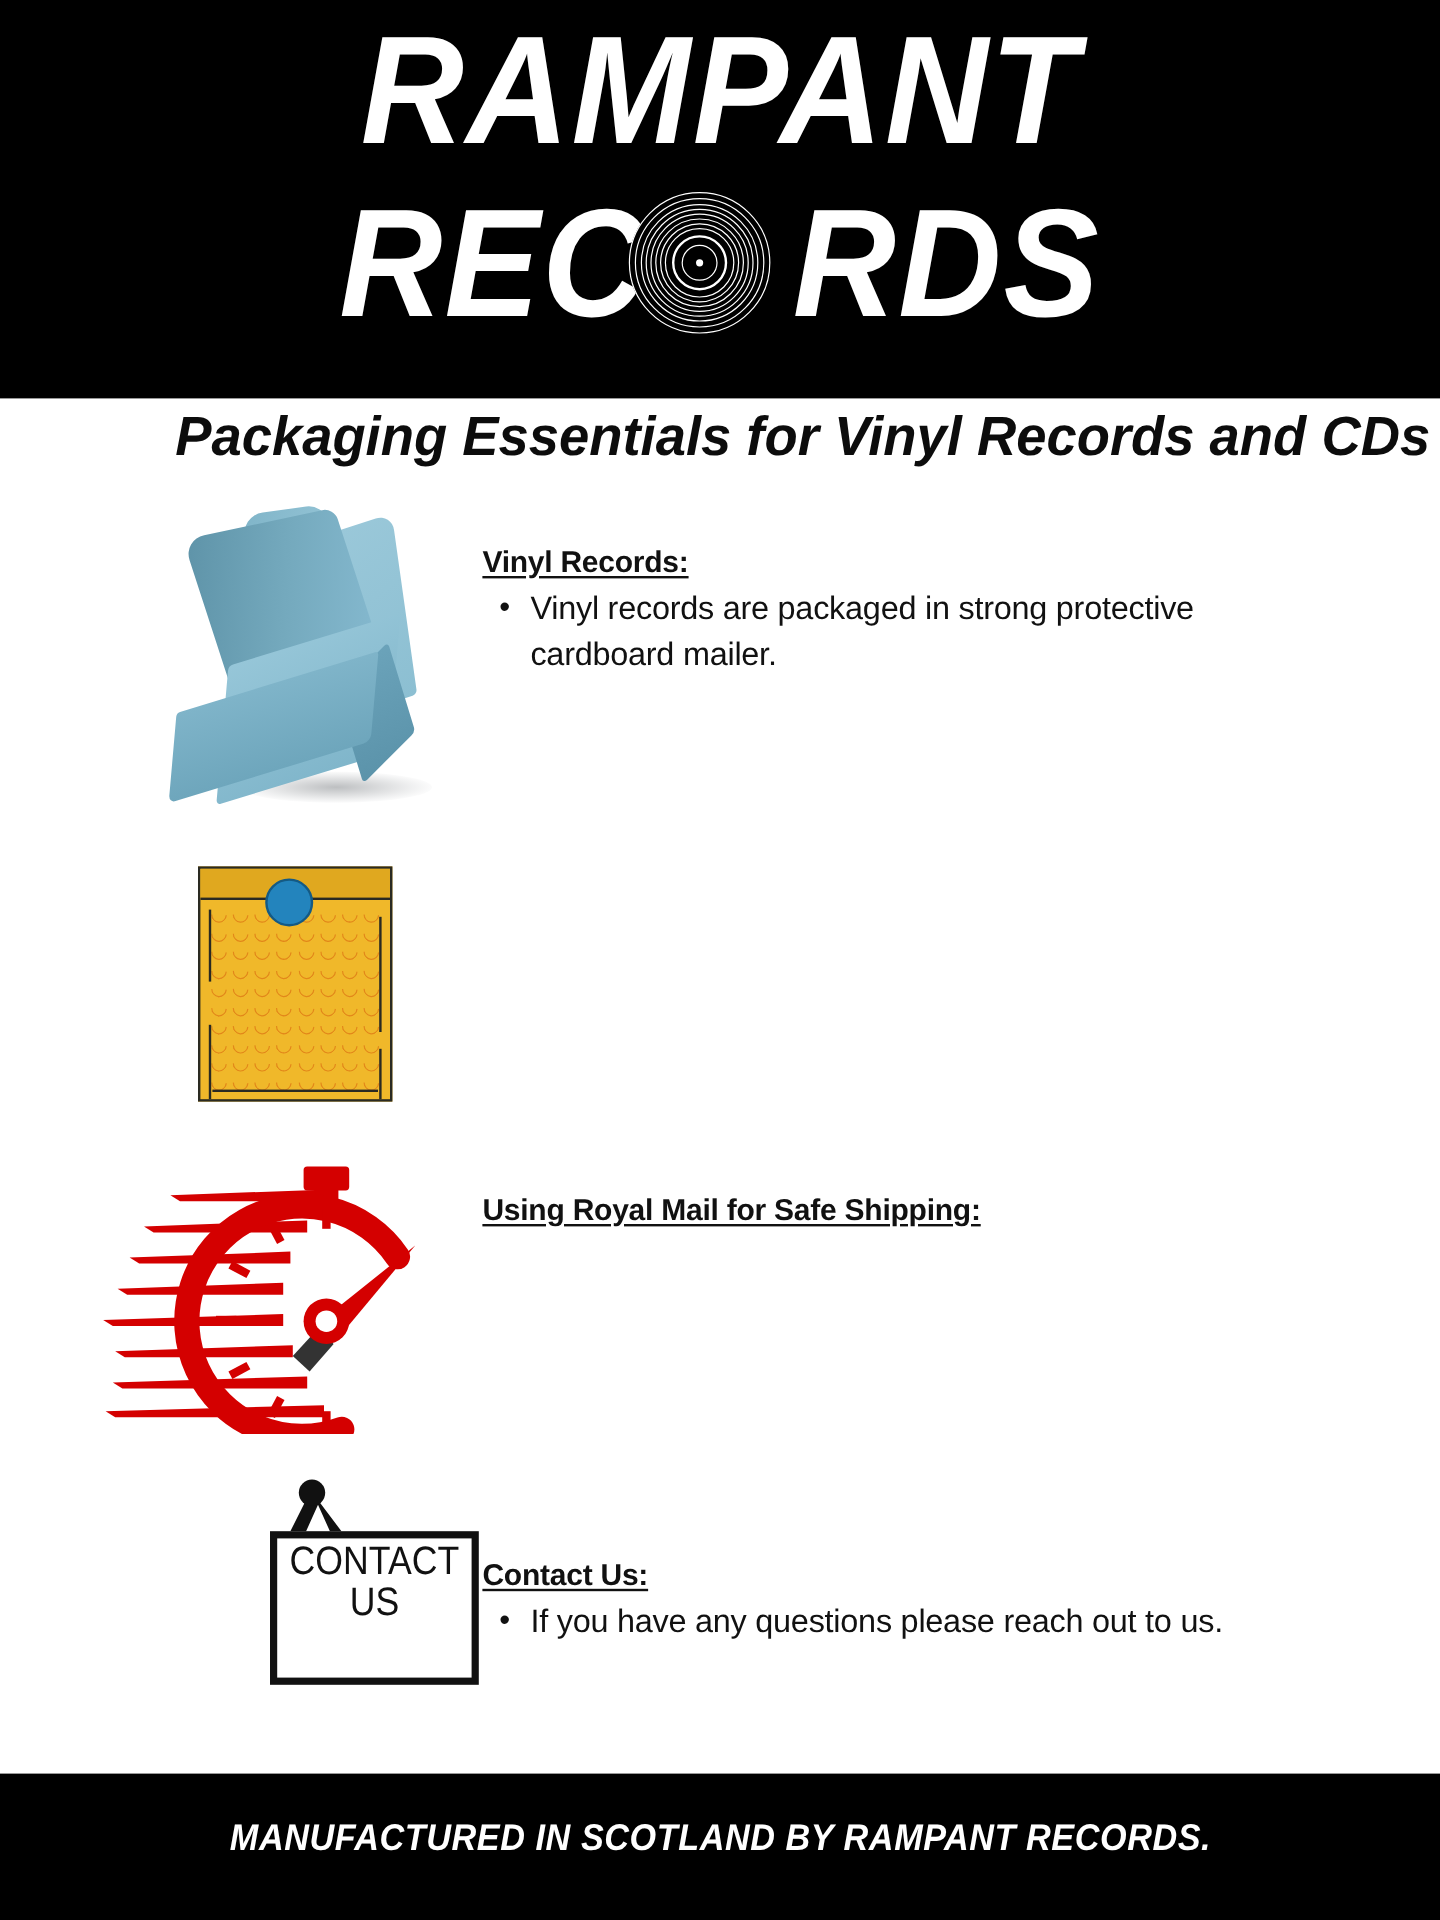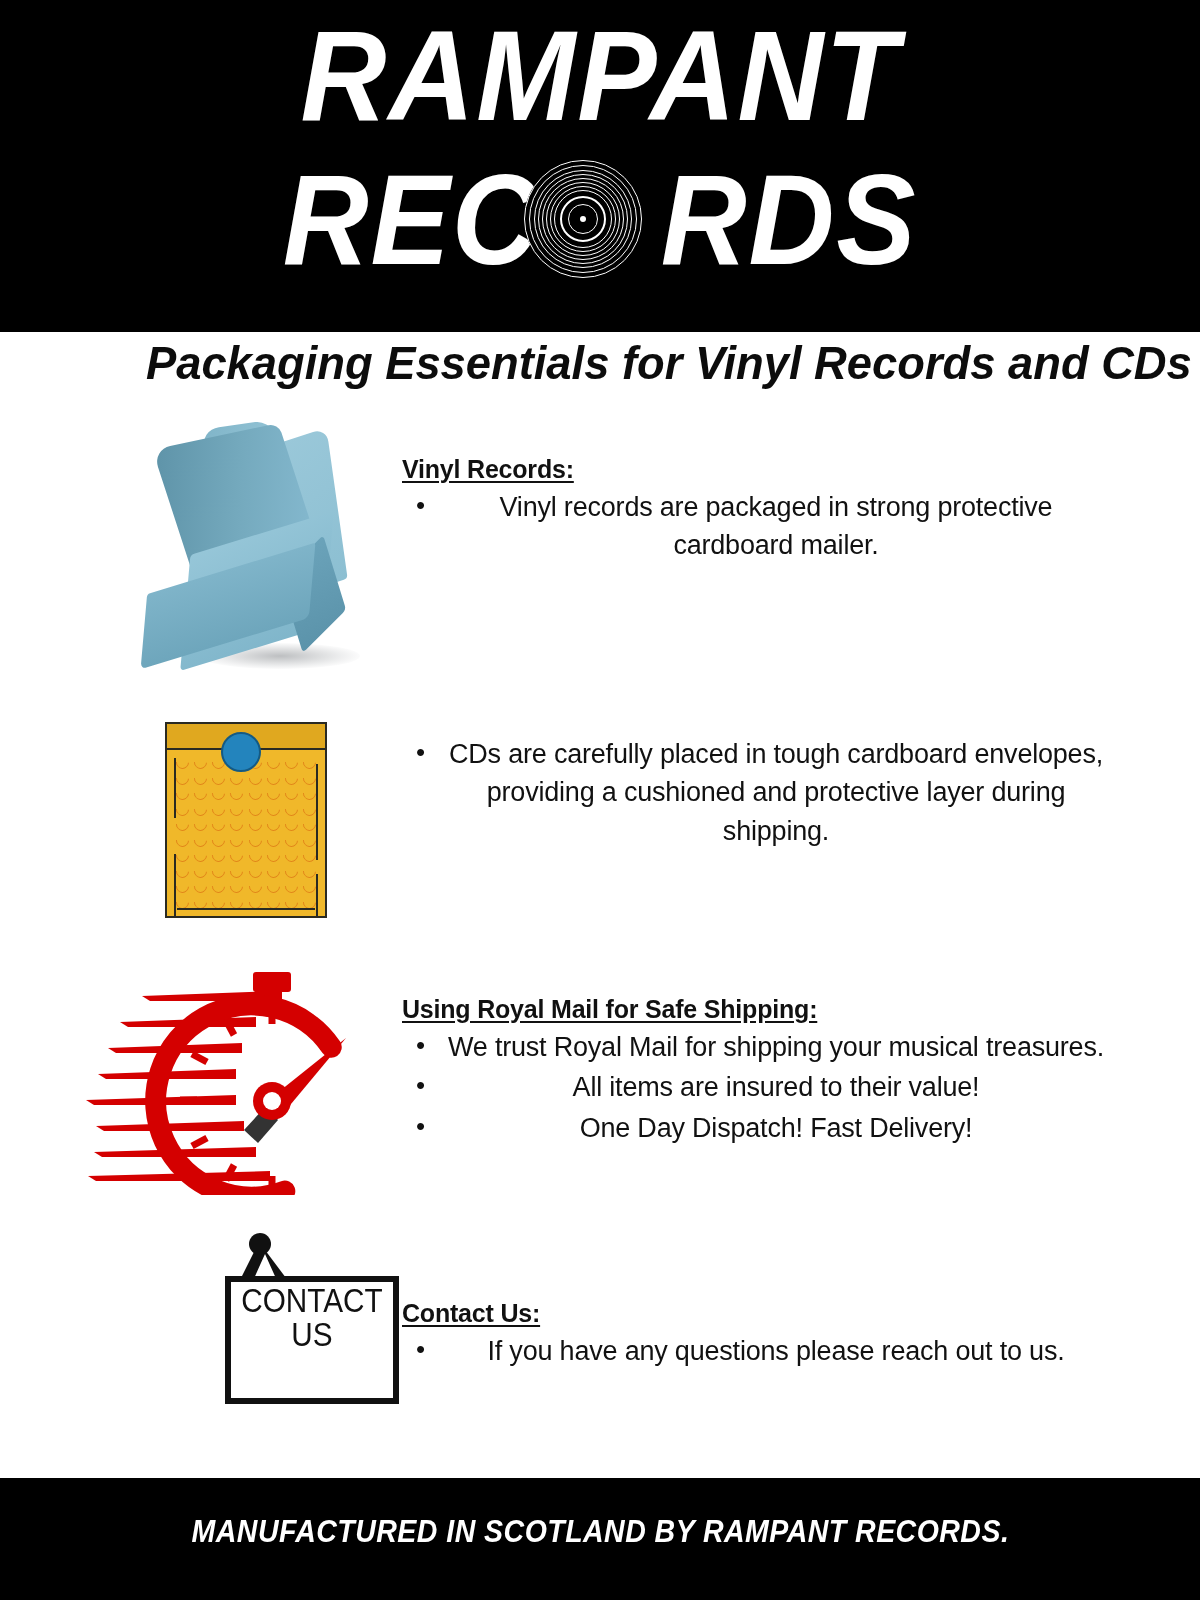--- a/index.html
+++ b/index.html
@@ -78,21 +78,21 @@
   .sec-text{position:absolute;left:380px;top:0;width:730px;margin-top:35px;}
 
   .sec-head{
     font-family:"Liberation Sans", sans-serif;
     font-weight:bold;font-size:25px;color:#111;
     text-decoration:underline;
     text-underline-offset:3px;
     margin:0 0 4px 22px;
     letter-spacing:-0.2px;
   }
-  .sec-list{margin:0;padding:0 0 0 62px;list-style:none;text-align:center;}
+  .sec-list{margin:0;padding:0 0 0 62px;list-style:none;}
   .sec-list li{
     position:relative;
     font-family:"Liberation Sans", sans-serif;
     font-weight:normal;font-size:27px;color:#111;
     line-height:1.42;
     margin-bottom:2px;
     letter-spacing:-0.2px;
   }
   .sec-list li:before{
     content:"\2022";
@@ -401,23 +401,20 @@
         </div>
         <div class="env-crease-l"></div>
         <div class="env-crease-l2"></div>
         <div class="env-crease-r"></div>
         <div class="env-crease-r2"></div>
         <div class="env-bottom-line"></div>
         <div class="env-seal"></div>
       </div>
     </div>
     <div class="sec-text">
-      <ul class="sec-list">
-        <li>CDs are carefully placed in tough cardboard envelopes, providing a cushioned and protective layer during shipping.</li>
-      </ul>
     </div>
   </div>
 
   <div class="section sec3">
     <div class="sec-art">
       <div class="watch">
         <svg viewBox="0 0 300 235" width="300" height="235" xmlns="http://www.w3.org/2000/svg">
 
           <g fill="#d40000">
             <path d="M62 36 L200 31 L200 41 L70 41 Z"></path>
@@ -451,25 +448,20 @@
 
           <path d="M186 146 L164 170 L178 183 L198 160 Z" fill="#333333"></path>
 
           <circle cx="192" cy="141" r="19" fill="#d40000"></circle>
           <circle cx="192" cy="141" r="9" fill="#ffffff"></circle>
         </svg>
       </div>
     </div>
     <div class="sec-text">
       <div class="sec-head">Using Royal Mail for Safe Shipping:</div>
-      <ul class="sec-list">
-        <li>We trust Royal Mail for shipping your musical treasures.</li>
-        <li>All items are insured to their value!</li>
-        <li>One Day Dispatch! Fast Delivery!</li>
-      </ul>
     </div>
   </div>
 
   <div class="section sec4">
     <div class="sec-art">
       <div class="sign">
         <svg viewBox="0 0 210 180" width="210" height="180" xmlns="http://www.w3.org/2000/svg" style="position:absolute;left:0;top:0;">
 
           <path d="M104 12 L80 60 L92 64 L110 24 L128 64 L140 60 Z" fill="#111"></path>
           <circle cx="105" cy="14" r="11" fill="#111"></circle>

